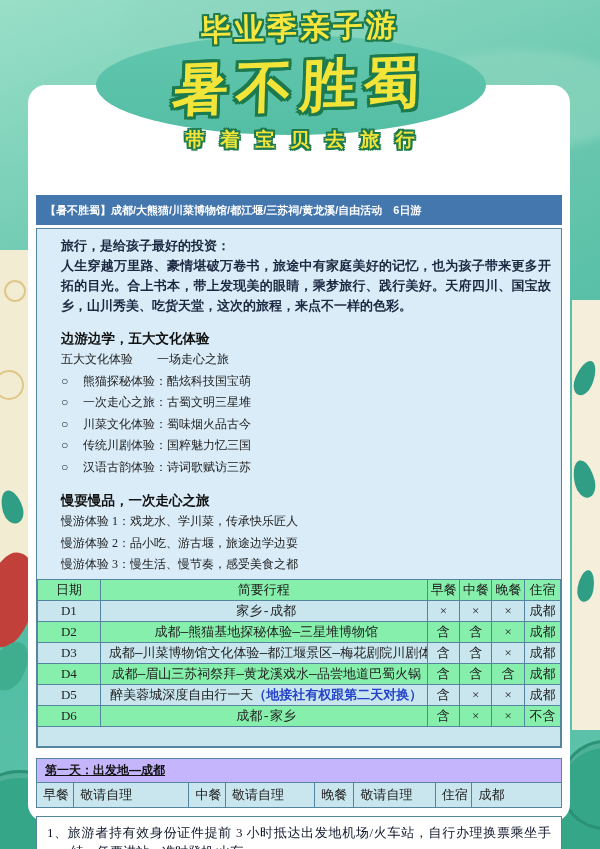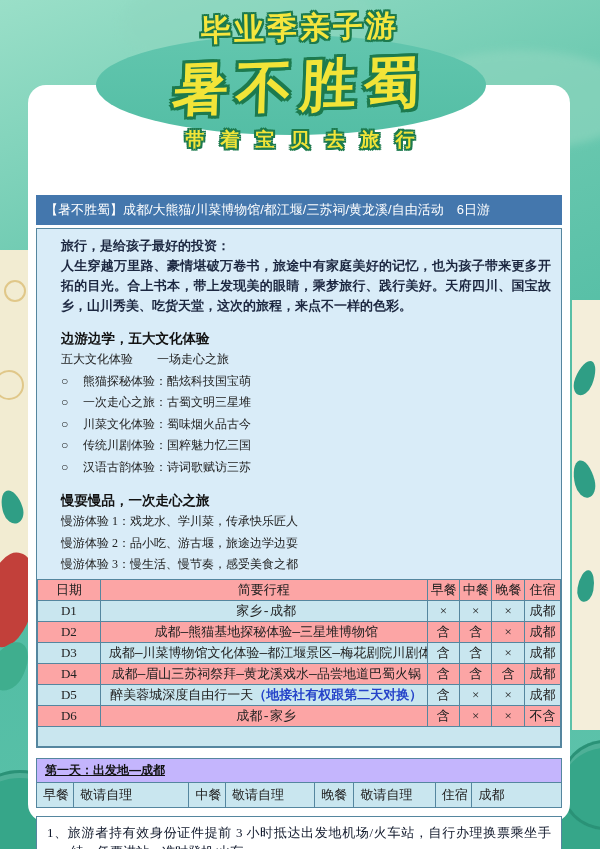--- a/index.html
+++ b/index.html
@@ -40,29 +40,29 @@
     -3px 0 0 var(--g),3px 0 0 var(--g),-3px 3px 0 var(--g),0 3px 0 var(--g),3px 3px 0 var(--g);}
   .outline-g2{text-shadow:-2px -2px 0 var(--g),0 -2px 0 var(--g),2px -2px 0 var(--g),
     -2px 0 0 var(--g),2px 0 0 var(--g),-2px 2px 0 var(--g),0 2px 0 var(--g),2px 2px 0 var(--g);}
   .h-line1{margin-top:8px;font-size:30px;font-weight:bold;color:#f6e63e;letter-spacing:3px;
     transform:rotate(-1.5deg);}
   .h-line2{margin-top:0px;font-size:56px;font-weight:bold;color:#f2e438;letter-spacing:8px;
     transform:rotate(-2deg) skewX(-4deg);}
   .h-line3{margin-top:2px;font-size:19px;font-weight:bold;color:#f2e438;letter-spacing:16px;
     text-indent:16px;}
   
-  .title-bar{height:30px;line-height:30px;background:var(--barblue);color:#fff;font-weight:normal;
-    font-size:13px;padding:0 9px;white-space:nowrap;overflow:hidden;}
+  .title-bar{height:30px;line-height:30px;background:var(--barblue);color:#fff;font-weight:bold;
+    font-size:11px;padding:0 9px;white-space:nowrap;overflow:hidden;}
   .panel{margin-top:3px;border:1px solid var(--border);}
   .intro{background:var(--panelbg);padding:7px 10px 3px 24px;}
   .lead,.bodytext{color:#1c2740;font-weight:bold;font-size:13px;line-height:20px;text-align:justify;}
   .subhead{color:#111;font-weight:bold;font-size:13.5px;line-height:21px;margin-top:12px;}
   .serifline{font-family:"Liberation Serif",serif;color:#222;font-size:12px;line-height:21.5px;}
   .exp-bullet{display:inline-block;width:22px;}
-  table.itin{width:100%;border-collapse:collapse;table-layout:fixed;background:#fca5a5;}
+  table.itin{width:100%;border-collapse:collapse;table-layout:fixed;background:#86efac;}
   table.itin td,table.itin th{border:1px solid var(--border);height:21px;text-align:center;
     font-family:"Liberation Serif",serif;font-size:13px;font-weight:normal;color:#222;padding:0 3px;
     white-space:nowrap;overflow:hidden;}
   table.itin .route{text-align:center;padding-left:8px;font-family:Liberation Mono, monospace;}
   tr.alt{background:var(--cyan);}
   tr.spacer td{height:20px;border-top:1px solid var(--border);}
   .note-blue{color:#2543c9;font-weight:bold;}
   .bold-cell{font-weight:bold;}
   .day1{margin-top:10px;border:1px solid var(--border);}
   .day1-title{background:#c4b5fd;color:#111;font-weight:bold;font-size:12px;padding:3px 8px;

